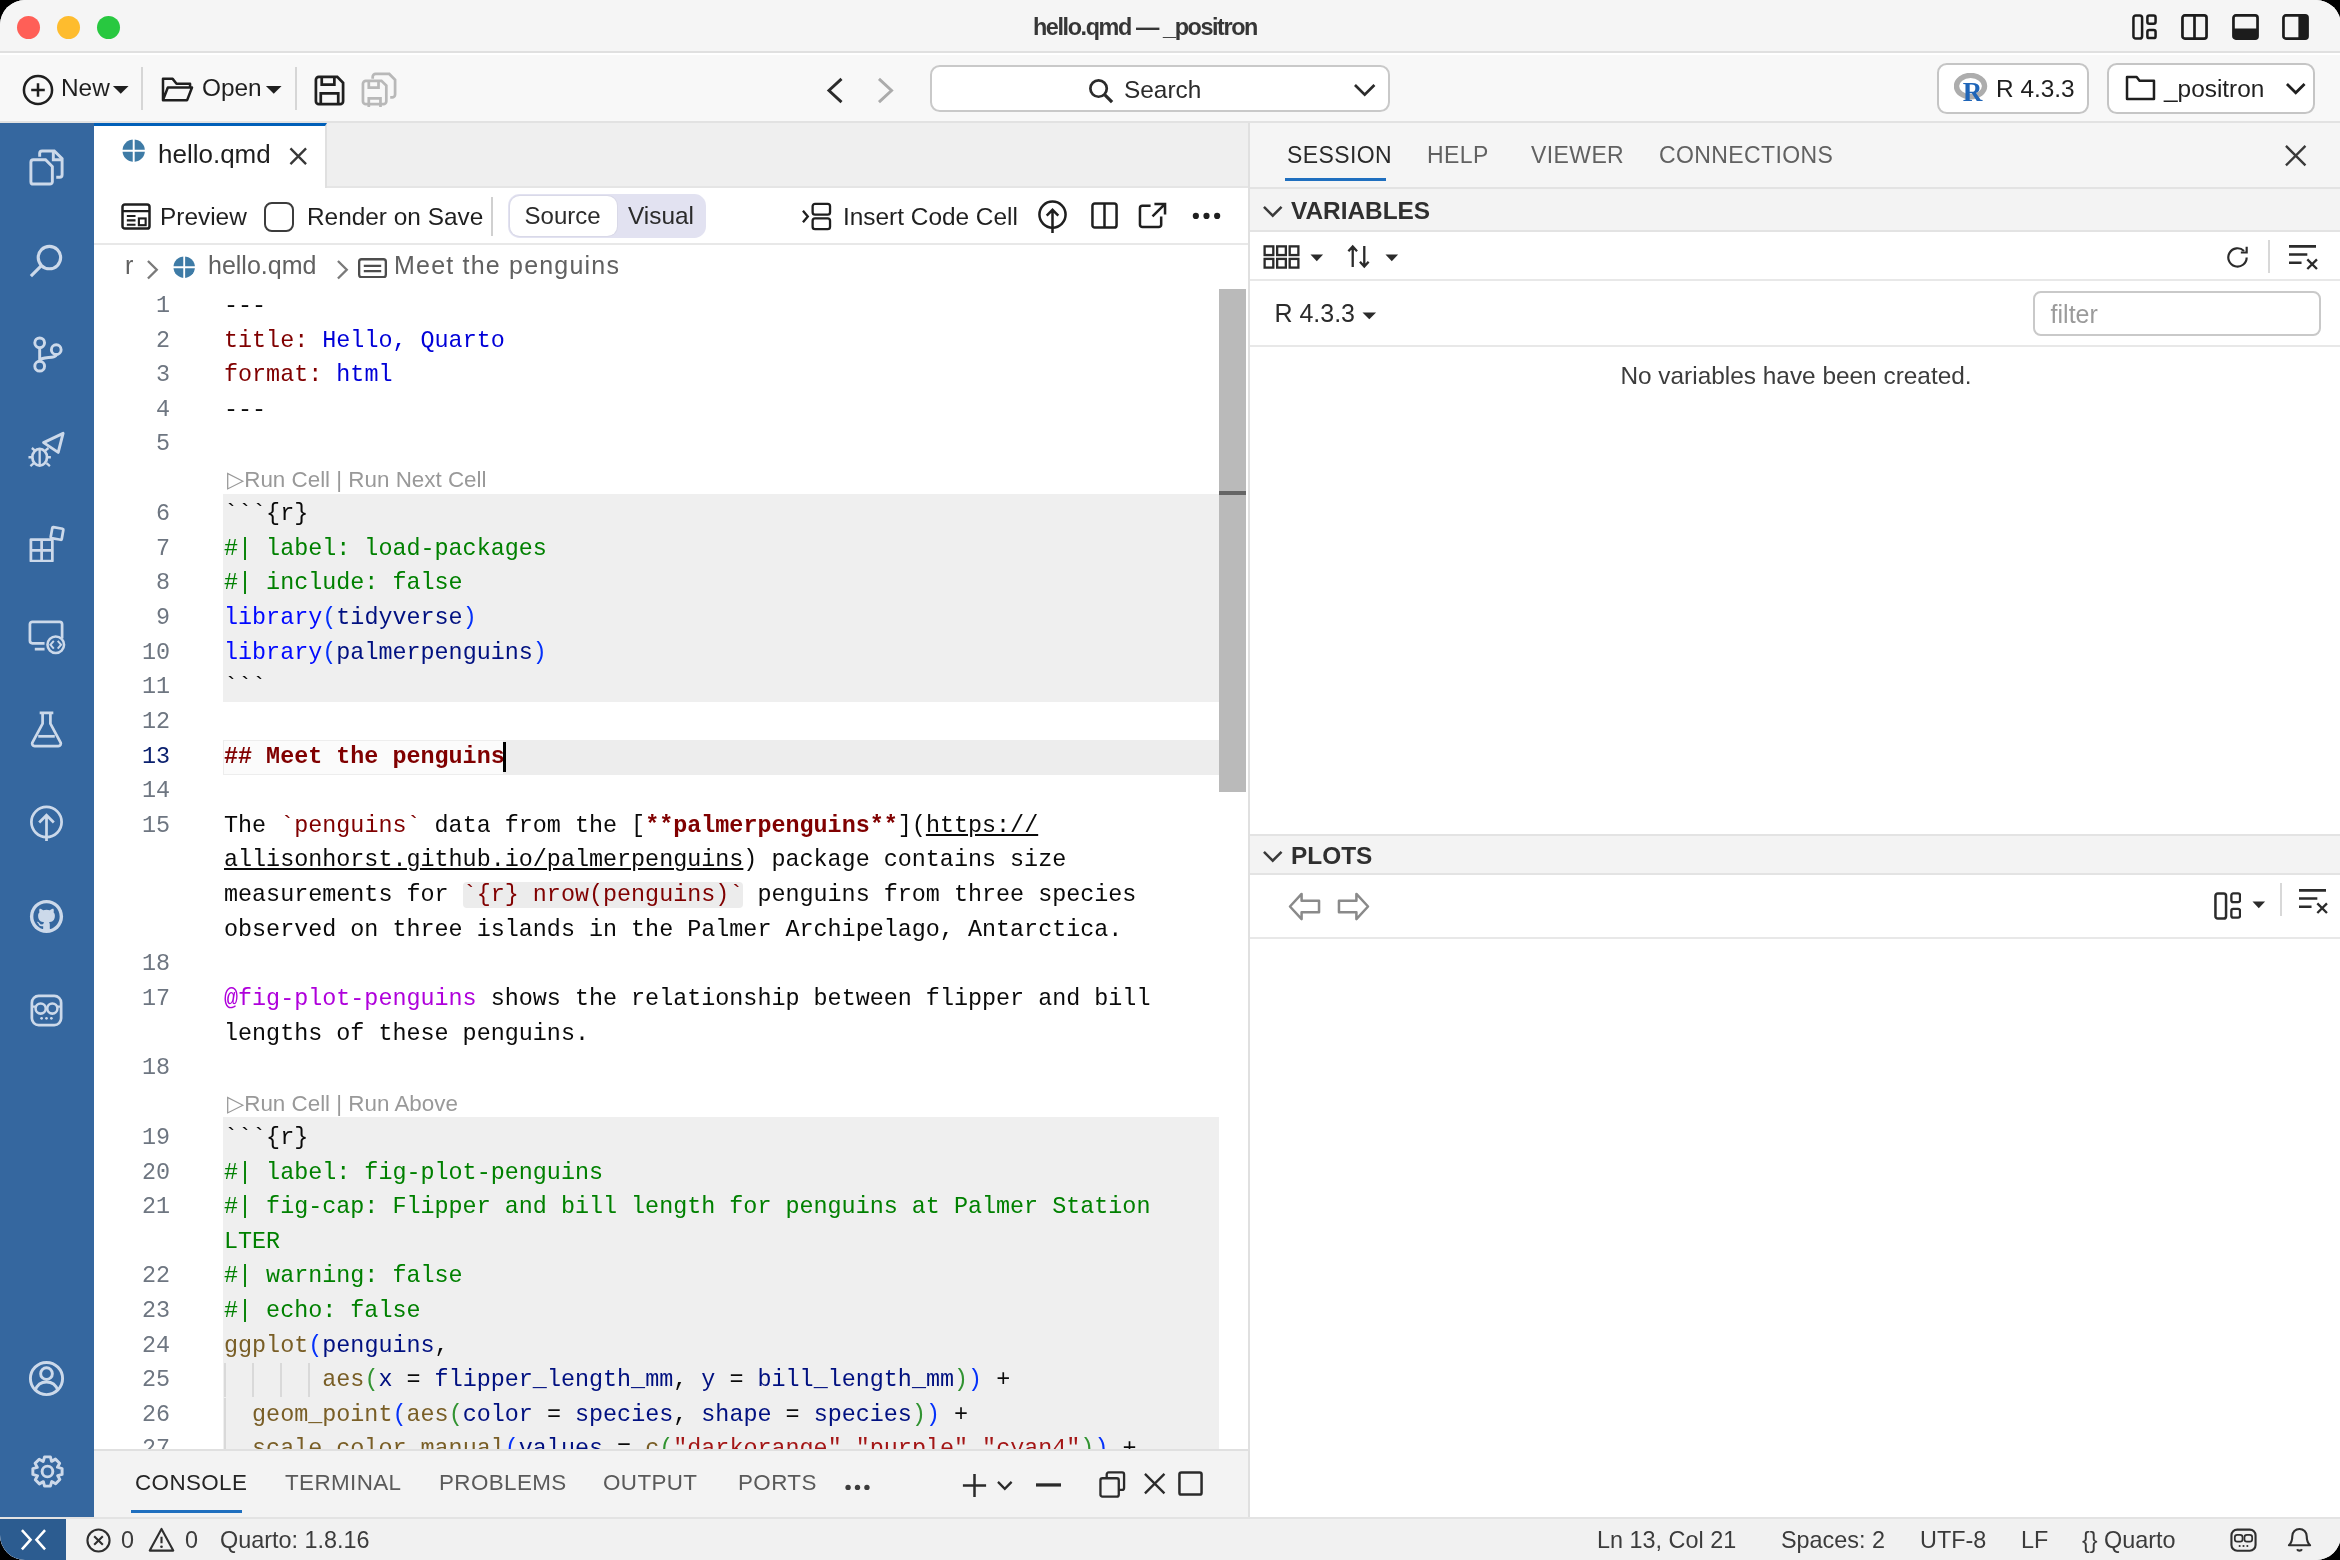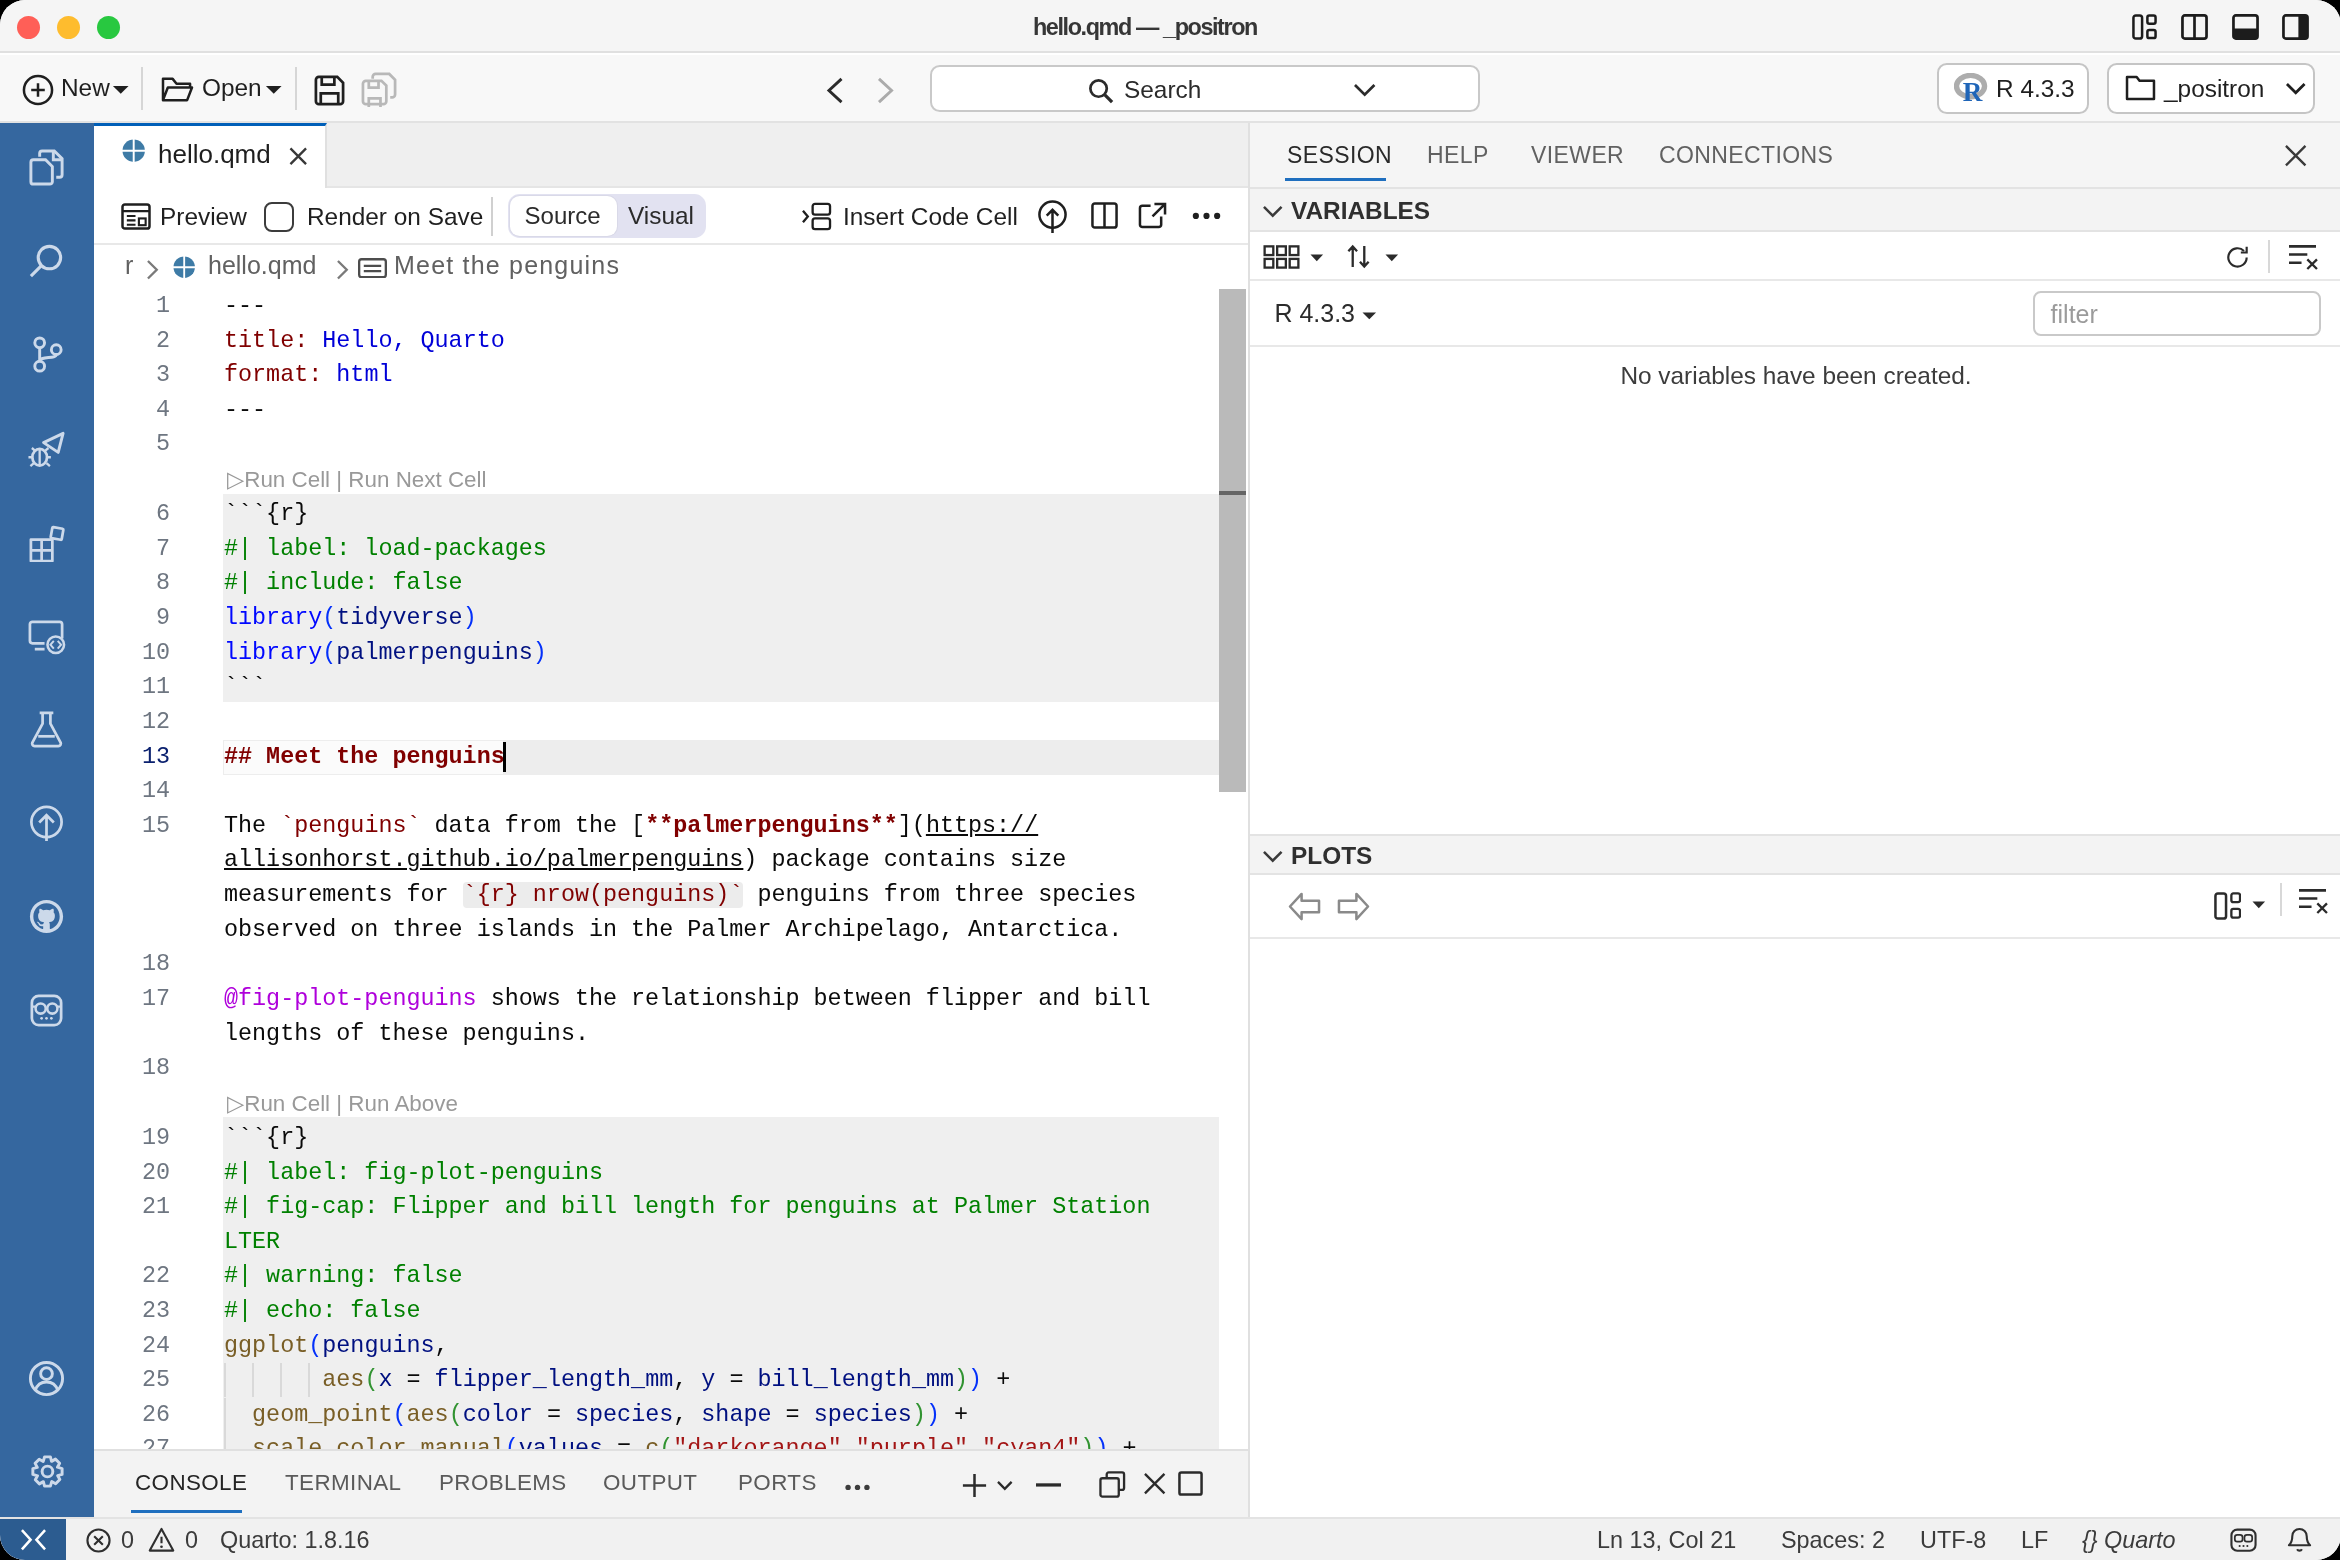--- a/index.html
+++ b/index.html
@@ -10,21 +10,21 @@
 
 
 .titlebar { position:absolute; left:0; top:0; width:2341px; height:53px; background:#f5f5f5; border-bottom:2px solid #e0e0e0; }
 .tl { position:absolute; top:15.6px; width:23.4px; height:23.4px; border-radius:50%; }
 .title { position:absolute; top:13.7px; left:0; width:2290px; text-align:center; font-size:23.4px; letter-spacing:-1.4px; font-weight:600; color:#363636; }
 
 
 .toolbar { position:absolute; left:0; top:55px; width:2341px; height:68px; background:#f8f8f8; border-bottom:2px solid #e2e2e2; }
 .tbtxt { position:absolute; top:18.5px; font-size:24.4px; color:#1f1f1f; }
 .tbdiv { position:absolute; top:11.7px; width:2px; height:43px; background:#d6d6d6; }
-.srch { position:absolute; left:930px; top:9.8px; width:550px; height:47px; background:#fff; border:2px solid #c9c9c9; border-radius:9.8px; }
+.srch { position:absolute; left:930px; top:9.8px; width:460px; height:47px; background:#fff; border:2px solid #c9c9c9; border-radius:9.8px; }
 .rbtn { position:absolute; top:7.8px; height:51px; background:#fff; border:2px solid #c5c5c5; border-radius:9.8px; }
 
 
 .activitybar { position:absolute; left:0; top:123px; width:94px; height:1395px; background:#35679f; }
 .ai { position:absolute; left:27px; width:39px; height:39px; }
 
 
 .edgroup { position:absolute; left:94px; top:123px; width:1155px; height:1395px; background:#fff; }
 .tabstrip { position:absolute; left:0; top:0; width:1155px; height:65px; background:#efefef; border-bottom:2px solid #e5e5e5; }
 .tab { position:absolute; left:0; top:0; width:233px; height:67px; background:#fff; border-top:3.9px solid #005fb8; border-right:2px solid #e0e0e0; }
@@ -531,21 +531,21 @@
         <path d="M14 2L1.8 24.5h24.4z" fill="none" stroke="#2f2f2f" stroke-width="2.2" stroke-linejoin="round"></path>
         <path d="M14 10v7" stroke="#2f2f2f" stroke-width="2.2"></path>
         <circle cx="14" cy="20.5" r="1.4" fill="#2f2f2f"></circle>
       </svg>
     <span class="st" style="left:185px;">0</span>
     <span class="st" style="left:220px;">Quarto: 1.8.16</span>
     <span class="st" style="left:1597px;">Ln 13, Col 21</span>
     <span class="st" style="left:1781px;">Spaces: 2</span>
     <span class="st" style="left:1920px;">UTF-8</span>
     <span class="st" style="left:2021px;">LF</span>
-    <span class="st" style="left:2082px;font-style:italic;">{} Quarto</span>
+    <span class="st" style="left:2082px;">{} Quarto</span>
     <svg class="abs" style="left:2230px; top:8.8px;" width="27" height="24.4" viewBox="0 0 28 25">
         <rect x="1.5" y="1.5" width="25" height="22" rx="6" fill="none" stroke="#2f2f2f" stroke-width="2.2"></rect>
         <rect x="5" y="7" width="8" height="7" rx="2.5" fill="none" stroke="#2f2f2f" stroke-width="1.8"></rect>
         <rect x="15" y="7" width="8" height="7" rx="2.5" fill="none" stroke="#2f2f2f" stroke-width="1.8"></rect>
         <circle cx="10" cy="18.5" r="1.1" fill="#2f2f2f"></circle>
         <circle cx="14" cy="18.5" r="1.1" fill="#2f2f2f"></circle>
         <circle cx="18" cy="18.5" r="1.1" fill="#2f2f2f"></circle>
       </svg>
     <svg class="abs" style="left:2287px; top:7.8px;" width="25" height="27" viewBox="0 0 26 28">
         <path d="M13 2a7.5 7.5 0 017.5 7.5c0 6 2.5 8.5 3.5 9.5H2c1-1 3.5-3.5 3.5-9.5A7.5 7.5 0 0113 2z" fill="none" stroke="#2f2f2f" stroke-width="2.2" stroke-linejoin="round"></path>

